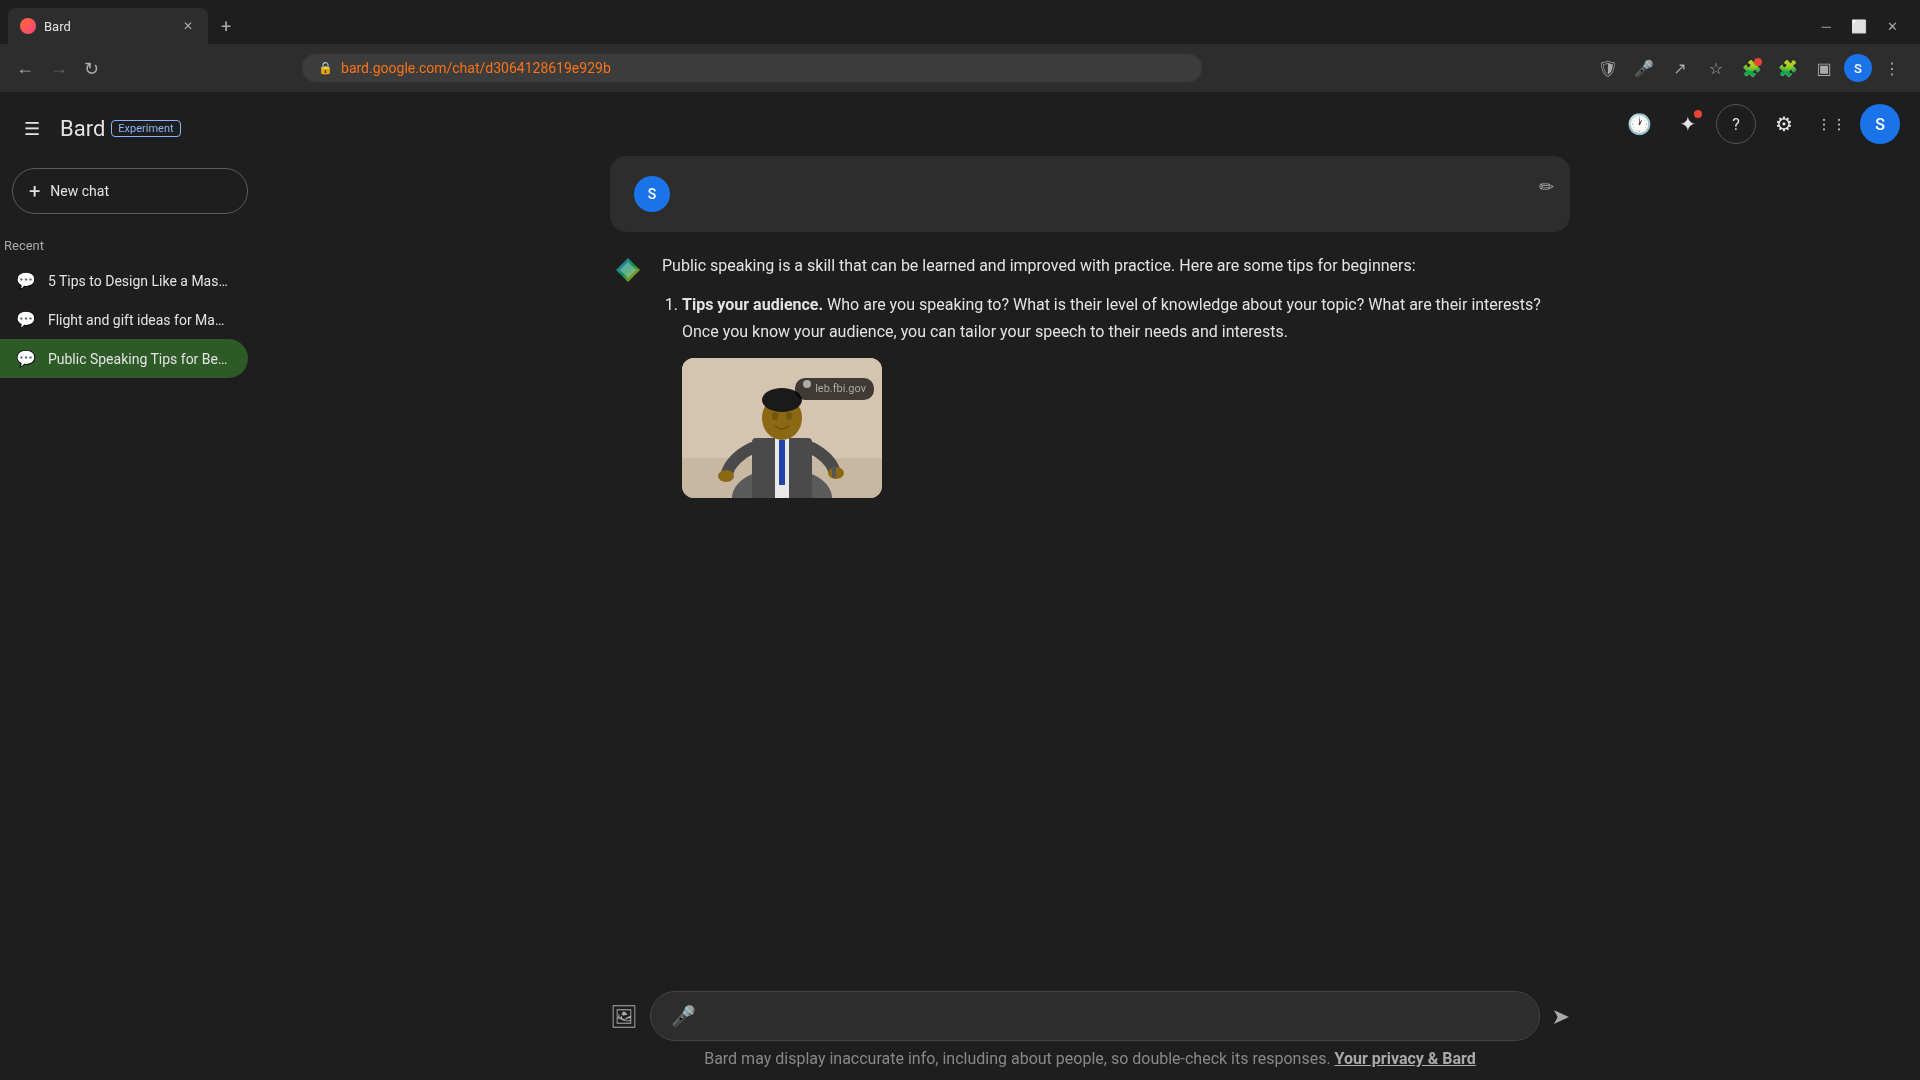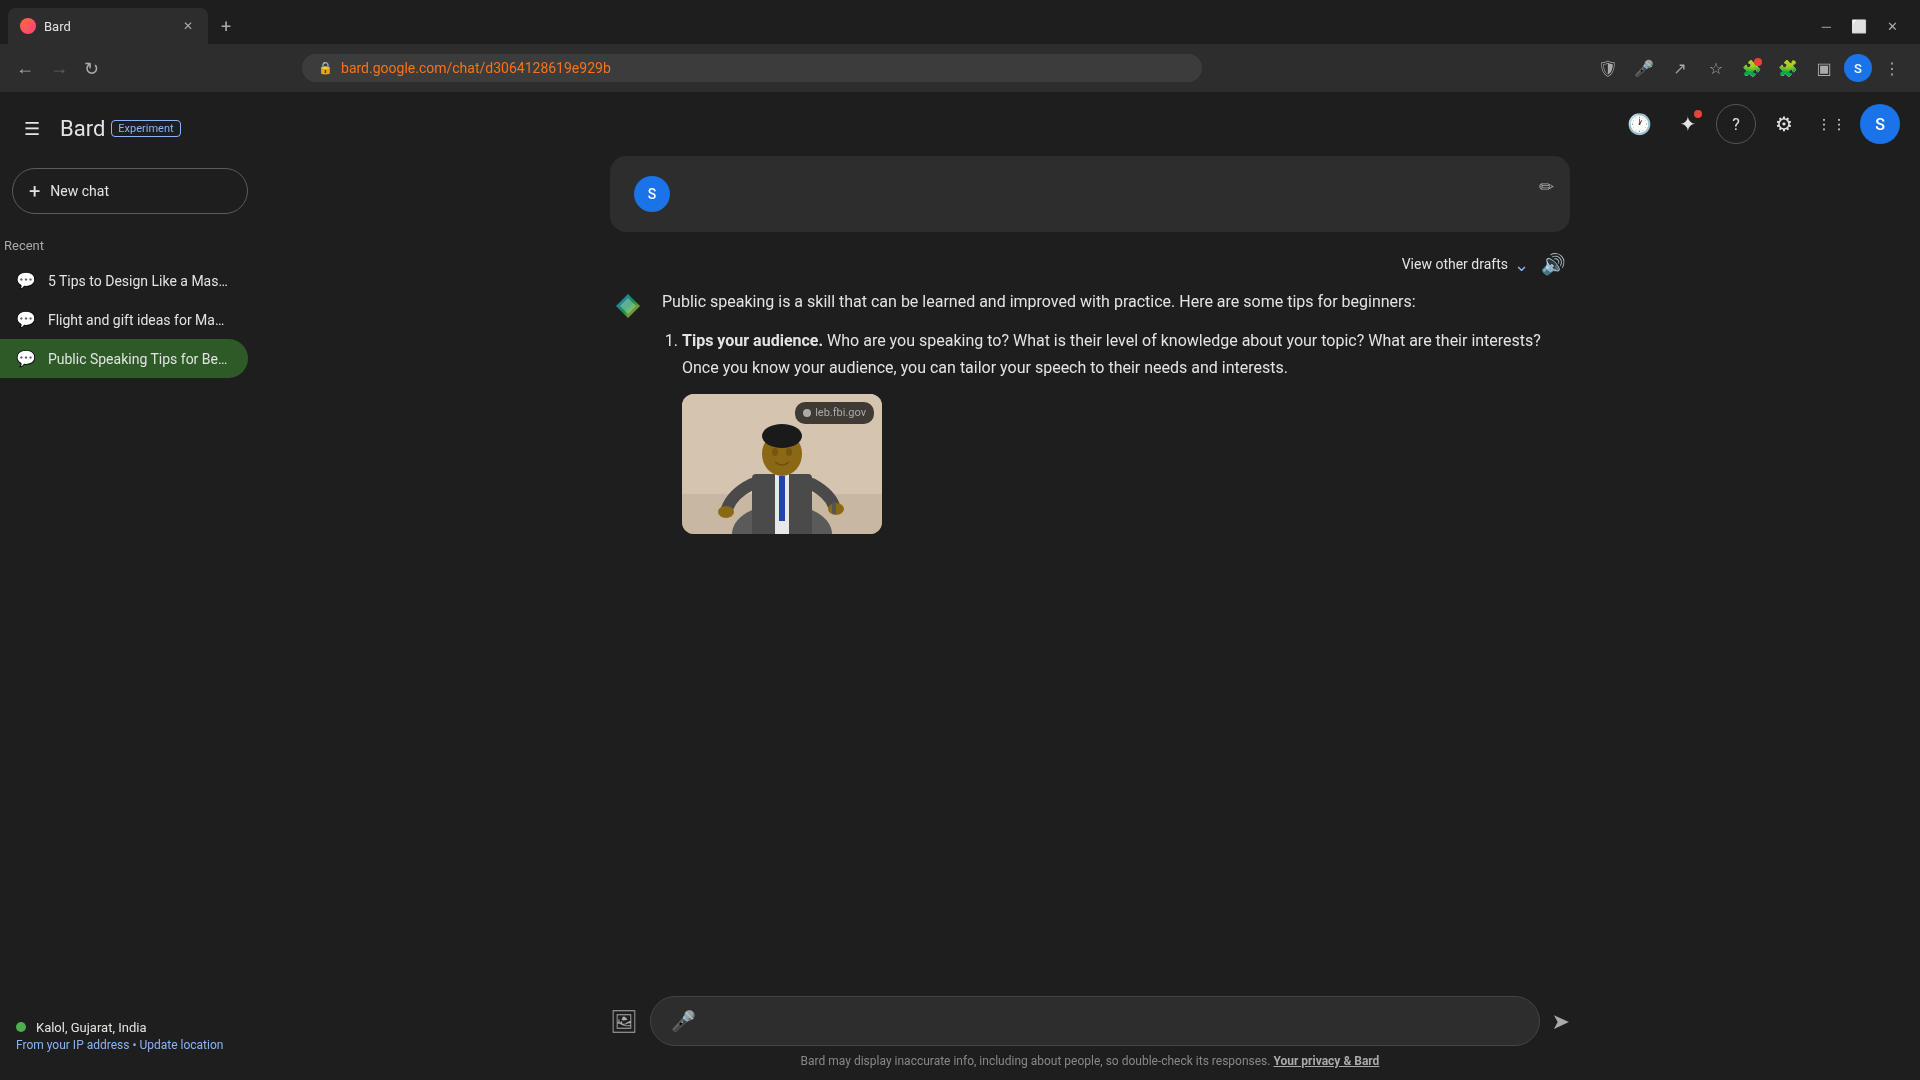--- a/index.html
+++ b/index.html
@@ -464,29 +464,28 @@
       margin-top: 12px;
       border-radius: 12px;
       overflow: hidden;
       width: 200px;
       height: 140px;
       background: #3c3c3c;
       position: relative;
     }
     .image-source-badge {
       position: absolute;
-      top: 8px;
+      top: 20px;
       right: 8px;
       background: rgba(0,0,0,0.7);
       border-radius: 10px;
       padding: 2px 8px;
       font-size: 11px;
       color: #aaa;
       display: flex;
-      align-items: center;
       gap: 4px;
     }
     .source-dot {
       width: 8px;
       height: 8px;
       background: #aaa;
       border-radius: 50%;
     }
 
     
@@ -546,21 +545,21 @@
       cursor: pointer;
     }
     .send-btn {
       font-size: 22px;
       color: #aaa;
       cursor: pointer;
       flex-shrink: 0;
     }
     .disclaimer {
       text-align: center;
-      font-size: 12px;
+      font-size: 16px;
       color: #888;
       margin-top: 8px;
       padding-bottom: 4px;
     }
     .disclaimer a {
       color: #aaa;
       text-decoration: underline;
       cursor: pointer;
     }
   </style>
@@ -632,31 +631,20 @@
     </div>
     <div class="chat-item">
       <span class="chat-icon">💬</span>
       <span class="chat-title">Flight and gift ideas for Madrid t...</span>
     </div>
     <div class="chat-item active">
       <span class="chat-icon">💬</span>
       <span class="chat-title">Public Speaking Tips for Begin...</span>
     </div>
 
-    <div class="sidebar-footer">
-      <div>
-        <span class="location-dot"></span>
-        <span class="location-name">Kalol, Gujarat, India</span>
-      </div>
-      <div class="location-sub">
-        <span>From your IP address</span>
-        <span> • </span>
-        <a class="location-link">Update location</a>
-      </div>
-    </div>
   </div>
 
   <div class="main-content">
 
     <div class="app-top-bar">
       <div class="app-icon-btn">🕐</div>
       <div class="app-icon-btn notification-wrapper">
         ✦
         <div class="notif-dot"></div>
       </div>
@@ -668,27 +656,20 @@
 
     <div class="chat-area">
       <div class="message-wrapper">
 
         <div class="user-message">
           <div class="user-avatar">S</div>
           <span class="edit-btn">✏</span>
         </div>
 
         <div class="bard-response">
-          <div class="response-header">
-            <div class="view-drafts-btn">
-              <span>View other drafts</span>
-              <span class="chevron-down">⌄</span>
-            </div>
-            <span class="speaker-btn">🔊</span>
-          </div>
           <div class="response-content">
             <div class="bard-gem-icon">
               <svg class="gem-svg" viewBox="0 0 28 28" fill="none" xmlns="http://www.w3.org/2000/svg">
                 <defs>
                   <linearGradient id="gemGrad" x1="0%" y1="0%" x2="100%" y2="100%">
                     <stop offset="0%" style="stop-color:#4285f4"></stop>
                     <stop offset="50%" style="stop-color:#0f9d58"></stop>
                     <stop offset="100%" style="stop-color:#fbbc05"></stop>
                   </linearGradient>
                 </defs>

